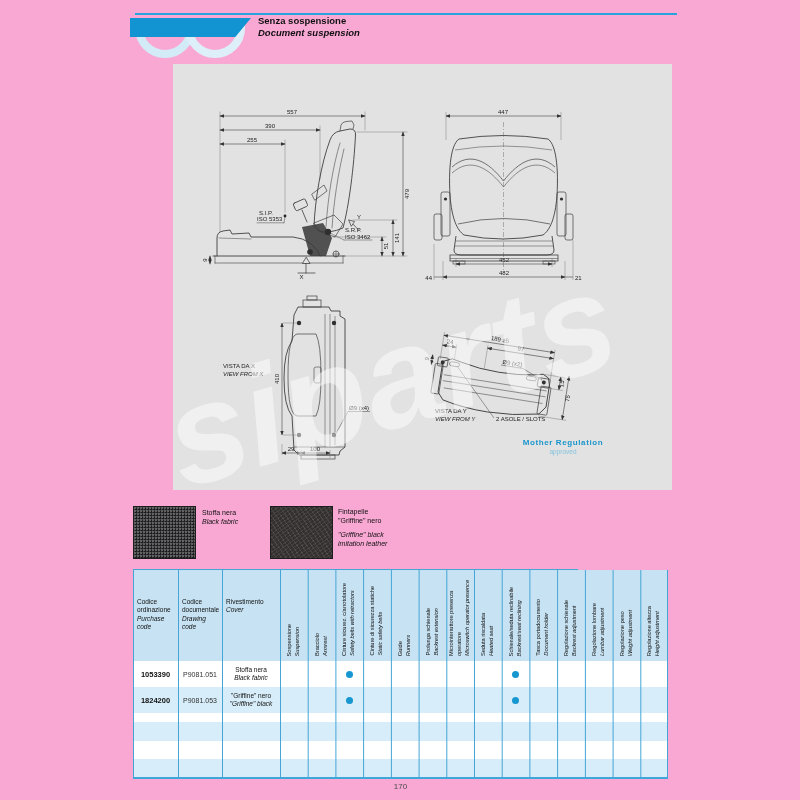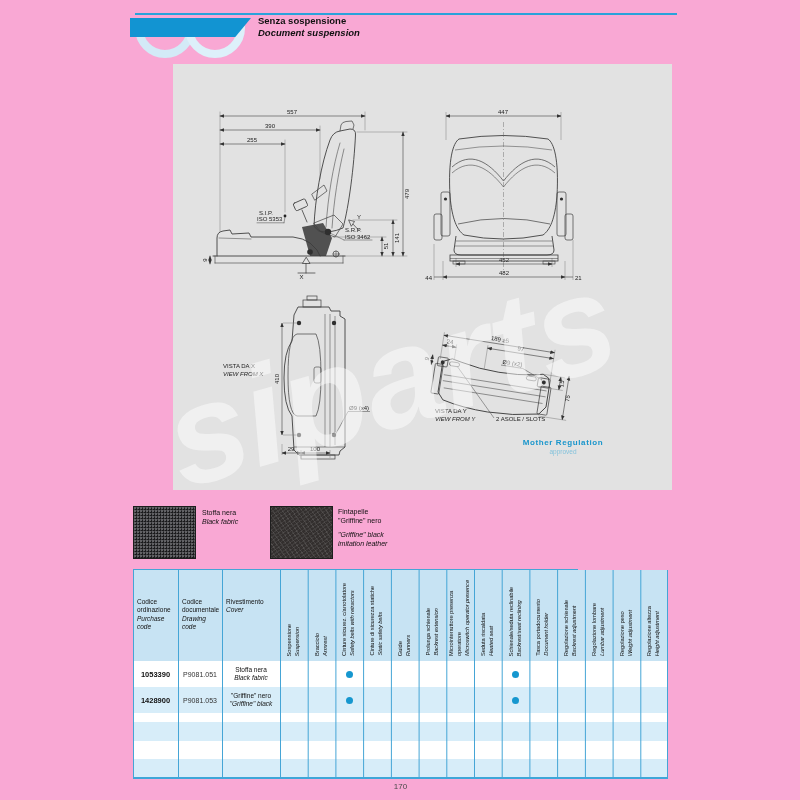--- a/index.html
+++ b/index.html
@@ -437,21 +437,21 @@
           <span class="dot"></span>
         </div>
       <div class="tc feat"></div>
       <div class="tc feat"></div>
       <div class="tc feat"></div>
       <div class="tc feat"></div>
       <div class="tc feat"></div>
     </div>
 
     <div class="trow r2">
-      <div class="tc code">1428900</div>
+      <div class="tc code">1824200</div>
       <div class="tc draw">P9081.053</div>
       <div class="tc cover">
         <div class="it">"Griffine" nero</div>
         <div class="en">"Griffine" black</div>
       </div>
       <div class="tc feat"></div>
       <div class="tc feat"></div>
       <div class="tc feat">
           <span class="dot"></span>
         </div>

